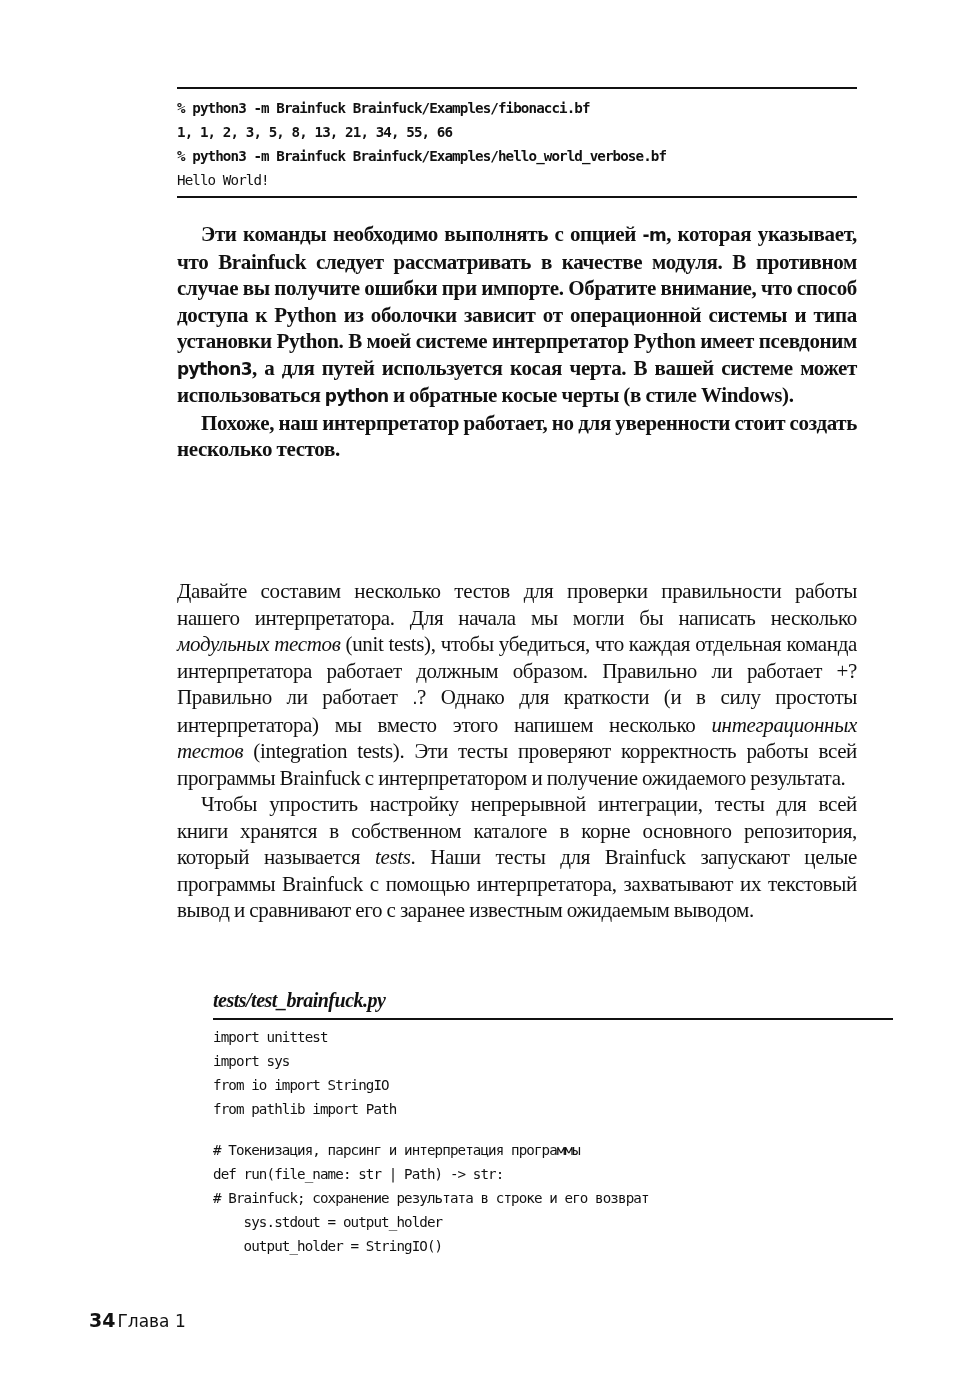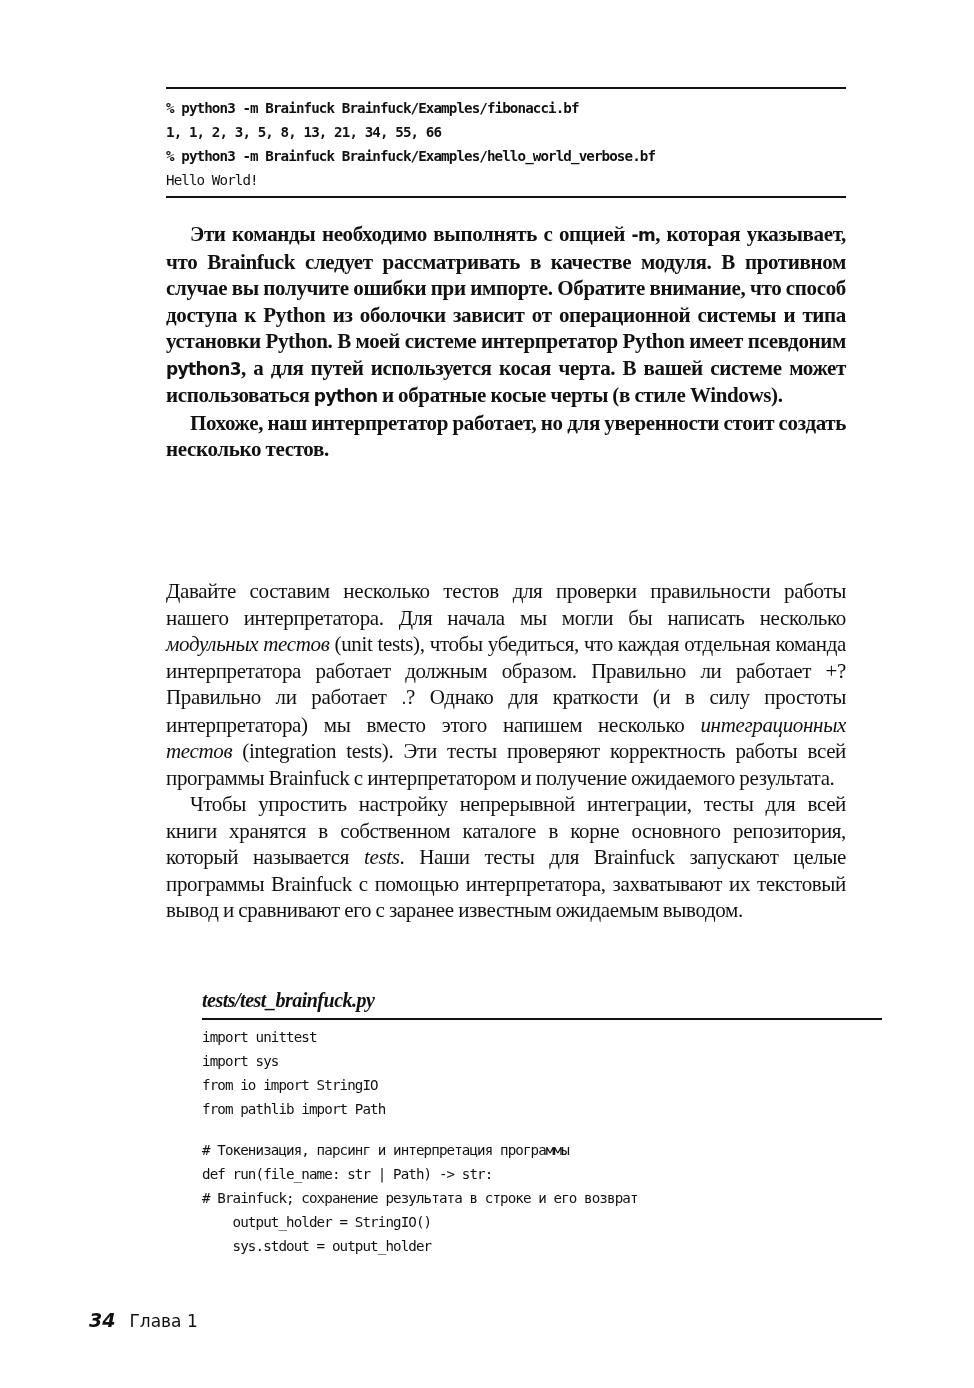--- a/index.html
+++ b/index.html
@@ -1,31 +1,31 @@
 <!DOCTYPE html>
 <html><head>
 <meta charset="utf-8">
 <style>
   html, body { margin: 0; padding: 0; background: #ffffff; }
   body { width: 974px; height: 1388px; position: relative; overflow: hidden; color: #111; }
   .page { position: absolute; left: 0; top: 0; width: 974px; height: 1388px; }
-  .col { position: absolute; left: 166px; width: 680px; }
+  .col { position: absolute; left: 177px; width: 680px; }
   .rule { height: 2px; background: #111; }
   .mono { font-family: "DejaVu Sans Mono", "Liberation Mono", monospace; }
   .code-block { font-size: 14.2px; line-height: 24px; letter-spacing: -0.9px; }
   .code-block .line { white-space: pre; height: 24px; }
   .cmd { font-weight: bold; }
   .serif { font-family: "Liberation Serif", "DejaVu Serif", serif; }
   .para { font-size: 21px; line-height: 26.5px; text-align: justify; letter-spacing: -0.35px; word-spacing: -0.5px; margin: 0; }
   .para.indent { text-indent: 24px; }
   .para .inl { font-family: "DejaVu Sans", "Liberation Sans", sans-serif; font-size: 17px; letter-spacing: -0.6px; }
   .heading { position: absolute; left: 89px; top: 521px; font-family: "DejaVu Sans", "Liberation Sans", sans-serif; font-weight: bold; font-size: 29px; letter-spacing: -0.3px; color: #111; }
   .caption { font-family: "Liberation Serif", "DejaVu Serif", serif; font-style: italic; font-weight: bold; font-size: 20px; letter-spacing: -0.5px; }
   .footer { position: absolute; left: 89px; top: 1309px; font-family: "DejaVu Sans", "Liberation Sans", sans-serif; font-size: 17px; }
-  .footer .num { font-weight: bold; font-size: 19px; margin-right: 14px; font-style: italic; }
+  .footer .num { font-weight: bold; font-size: 19px; margin-right: 2px; }
 </style>
 </head>
 <body>
 
 <div class="page">
 
   <div class="col" style="top:87px;">
     <div class="rule"></div>
     <div class="mono code-block" style="padding-top:7px; padding-bottom:4px;">
       <div class="line cmd">% python3 -m Brainfuck Brainfuck/Examples/fibonacci.bf</div>
@@ -52,22 +52,22 @@
     <div class="rule" style="margin-top:6px;"></div>
     <div class="mono code-block" style="padding-top:5px;">
       <div class="line">import unittest</div>
       <div class="line">import sys</div>
       <div class="line">from io import StringIO</div>
       <div class="line">from pathlib import Path</div>
       <div class="line" style="height:17px;"></div>
       <div class="line"># Токенизация, парсинг и интерпретация программы</div>
       <div class="line">def run(file_name: str | Path) -&gt; str:</div>
       <div class="line"># Brainfuck; сохранение результата в строке и его возврат</div>
+      <div class="line">    sys.stdout = output_holder</div>
       <div class="line">    output_holder = StringIO()</div>
-      <div class="line">    sys.stdout = output_holder</div>
     </div>
   </div>
 
   <div class="footer">
     <span class="num">34</span><span>Глава 1</span>
   </div>
 
 </div>
 
 </body></html>

